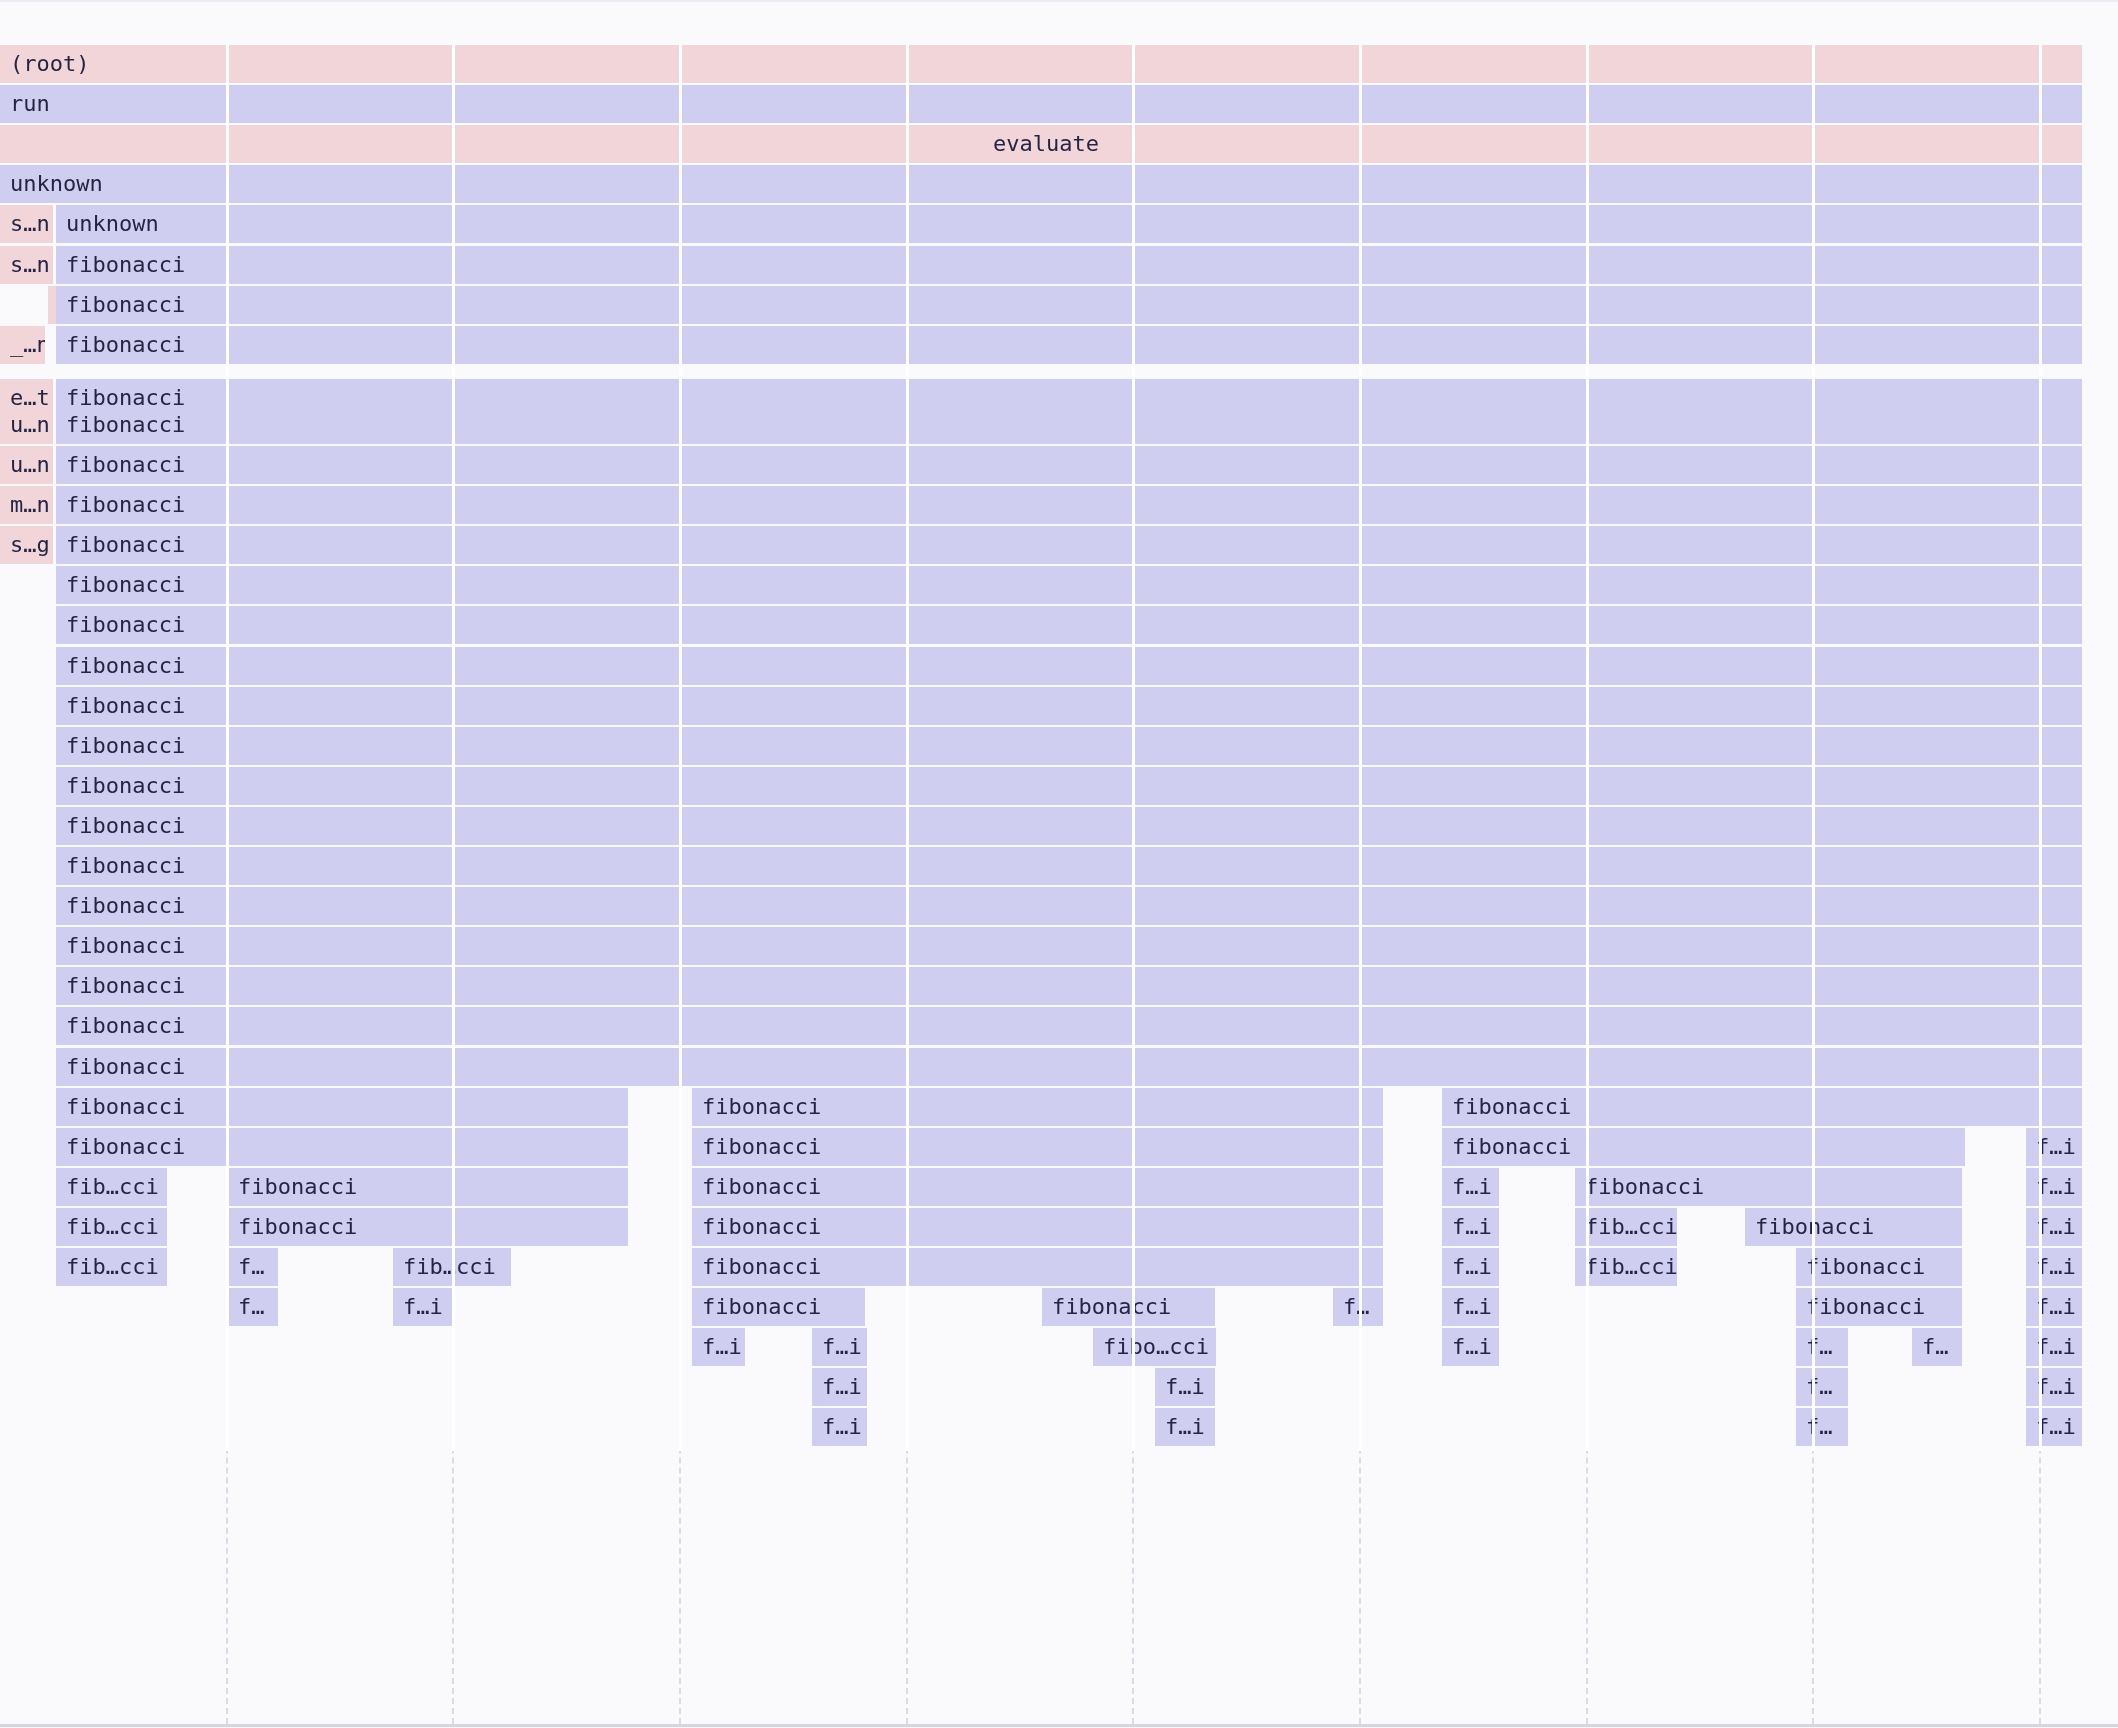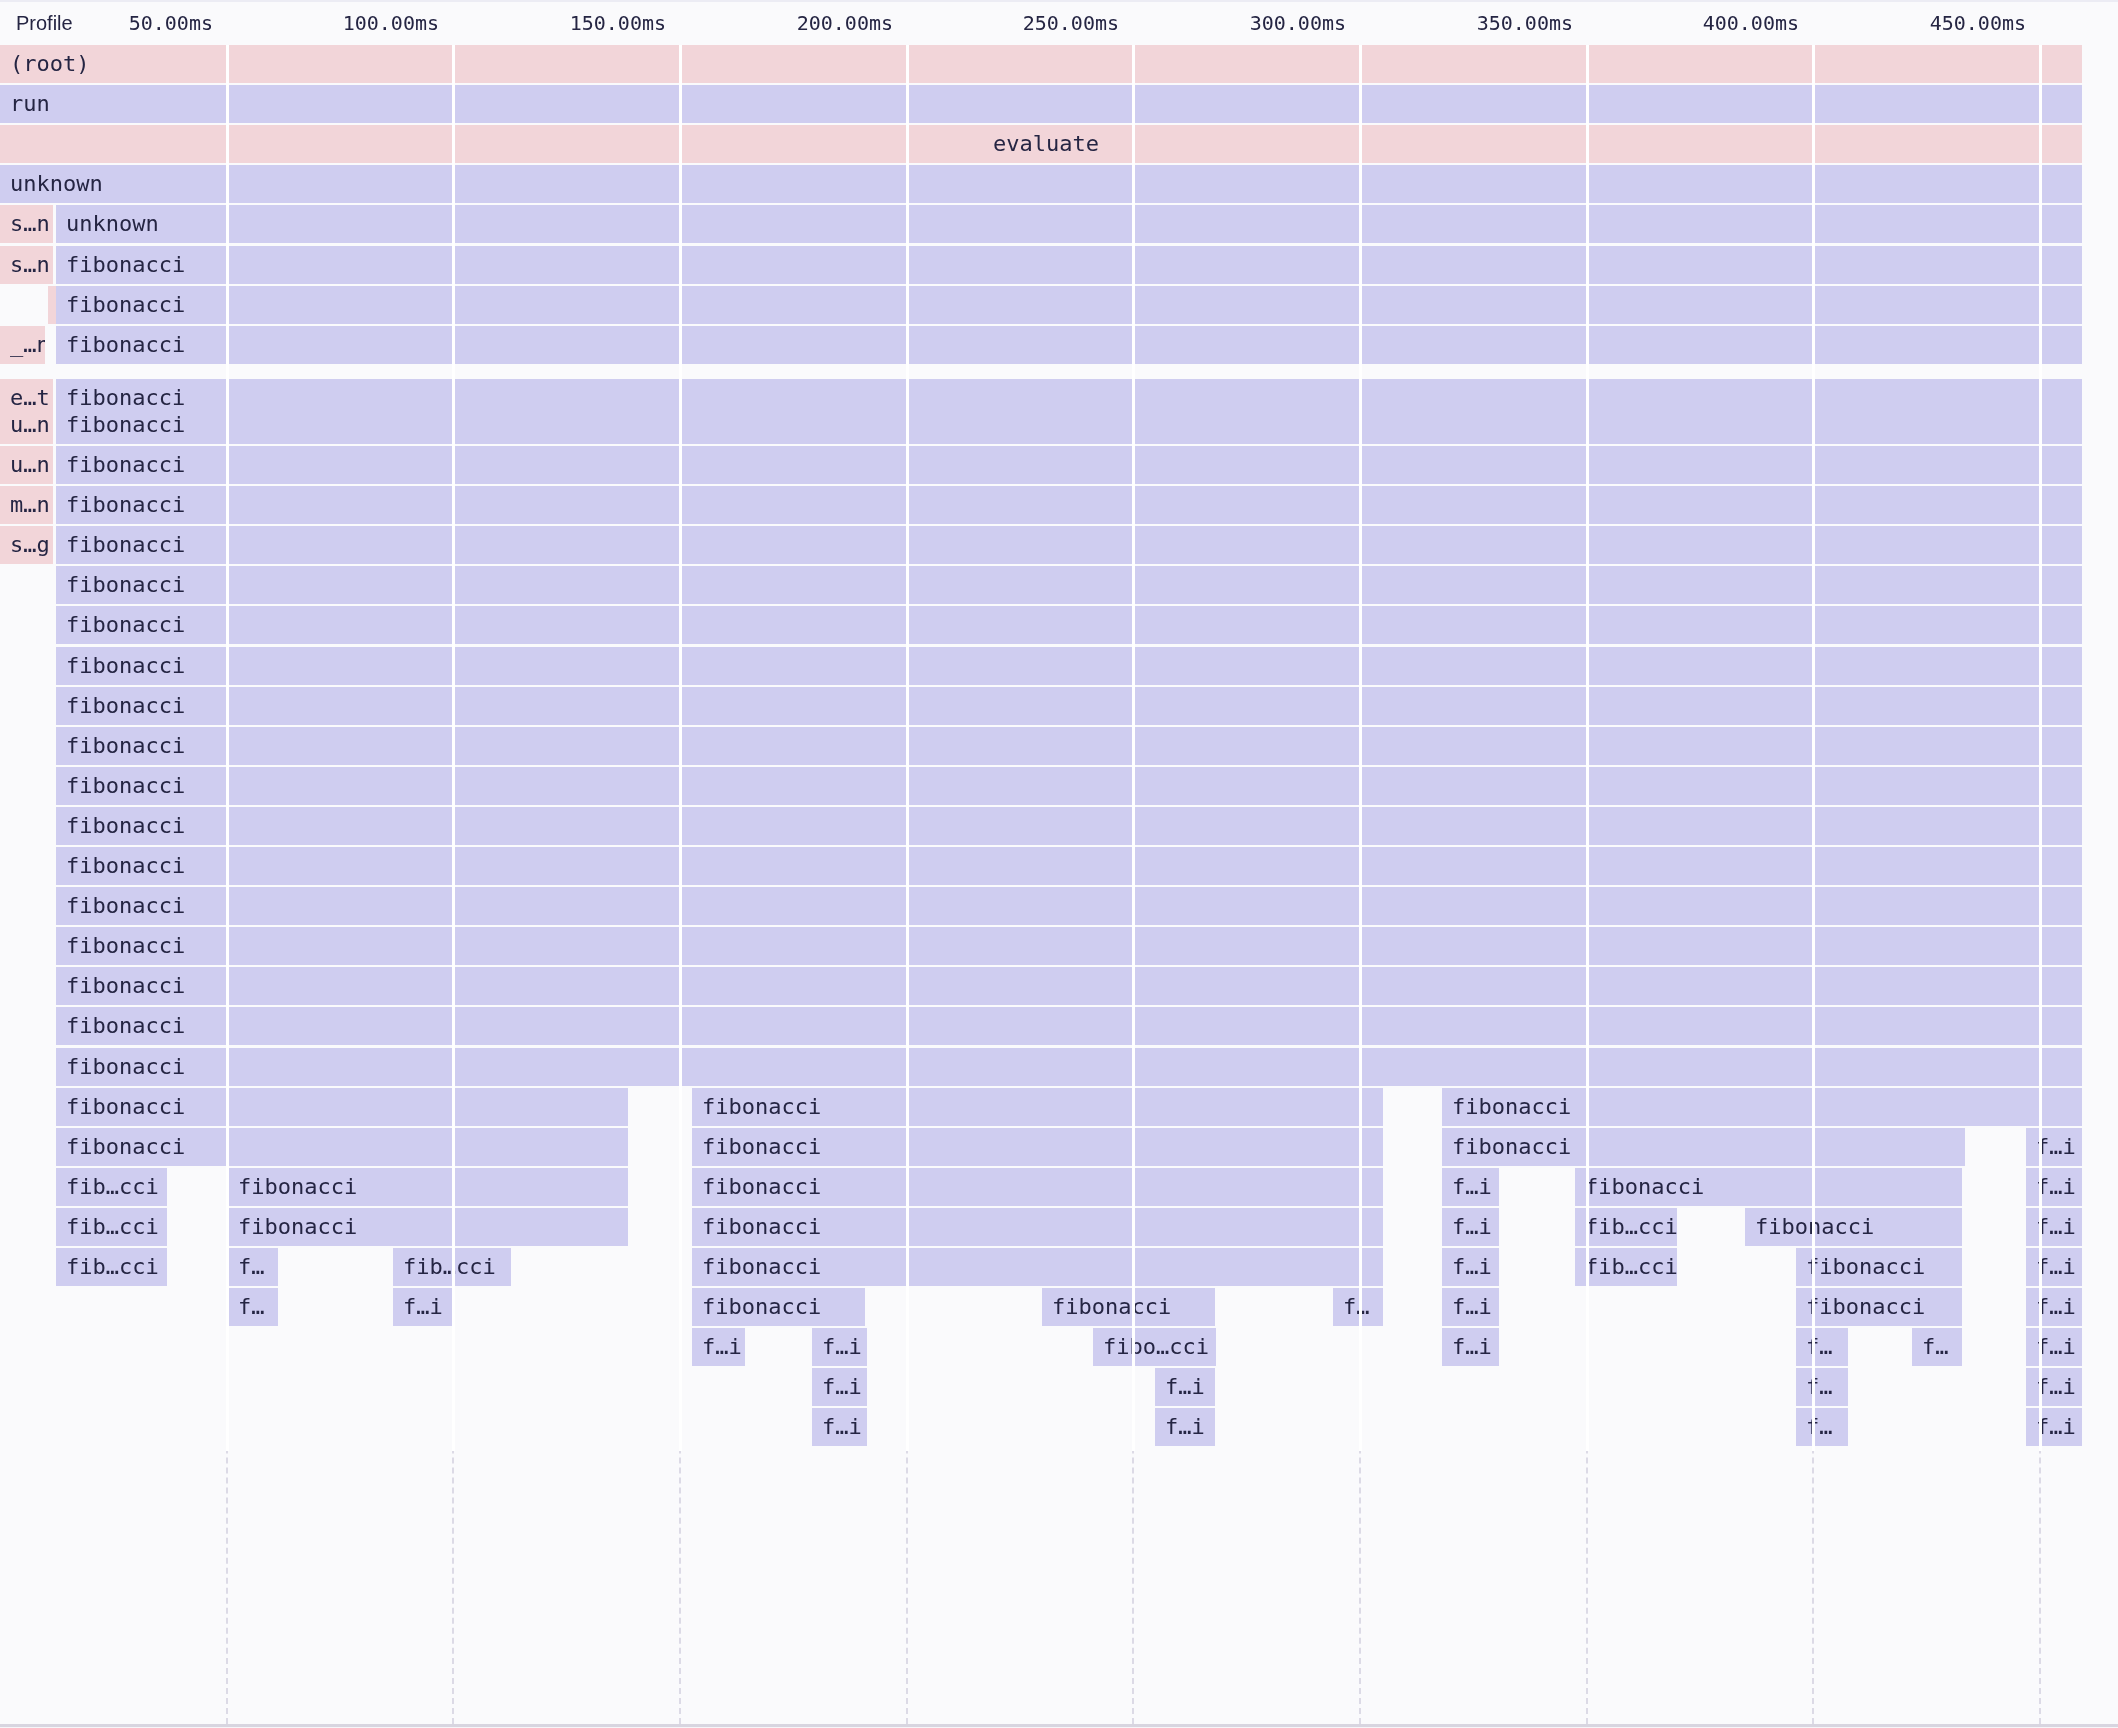--- a/index.html
+++ b/index.html
@@ -38,32 +38,20 @@
   }
   .bar.pink{background:var(--pink);}
   .bar.purple{background:var(--purple);}
   #bottom-line{position:absolute;top:1722px;left:0;width:2118px;height:3px;background:var(--bottom-line);z-index:4;}
   #bottom-strip{position:absolute;top:1725px;left:0;width:2118px;height:3px;background:#f6f6f9;z-index:4;}
 </style>
 </head>
 <body>
 
 <div id="stage">
-  <div id="ruler">
-    <span id="profile-title">Profile</span>
-  <span class="tick-label" style="left: 213px;">50.00ms</span>
-      <span class="tick-label" style="left: 439px;">100.00ms</span>
-      <span class="tick-label" style="left: 666px;">150.00ms</span>
-      <span class="tick-label" style="left: 893px;">200.00ms</span>
-      <span class="tick-label" style="left: 1119px;">250.00ms</span>
-      <span class="tick-label" style="left: 1346px;">300.00ms</span>
-      <span class="tick-label" style="left: 1573px;">350.00ms</span>
-      <span class="tick-label" style="left: 1799px;">400.00ms</span>
-      <span class="tick-label" style="left: 2026px;">450.00ms</span>
-    </div>
   <div id="graph">
       <div class="grid-dash" style="left: 226px;"></div>
       <div class="grid-dash" style="left: 452px;"></div>
       <div class="grid-dash" style="left: 679px;"></div>
       <div class="grid-dash" style="left: 906px;"></div>
       <div class="grid-dash" style="left: 1132px;"></div>
       <div class="grid-dash" style="left: 1359px;"></div>
       <div class="grid-dash" style="left: 1586px;"></div>
       <div class="grid-dash" style="left: 1812px;"></div>
       <div class="grid-dash" style="left: 2039px;"></div>

